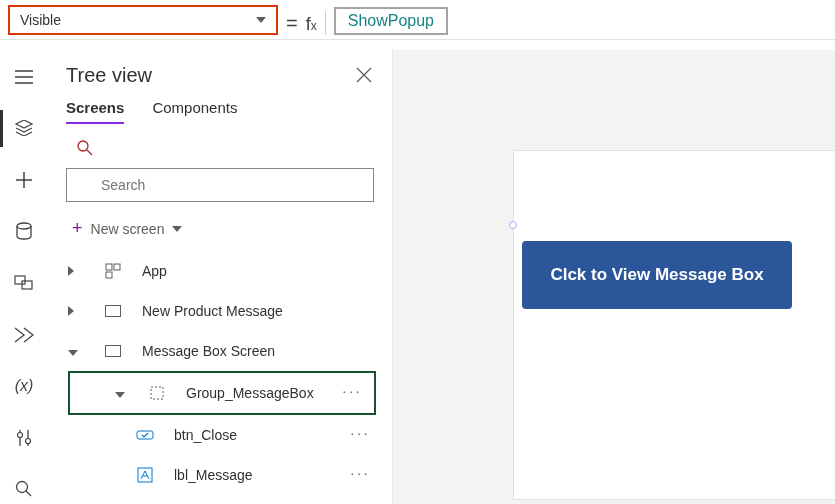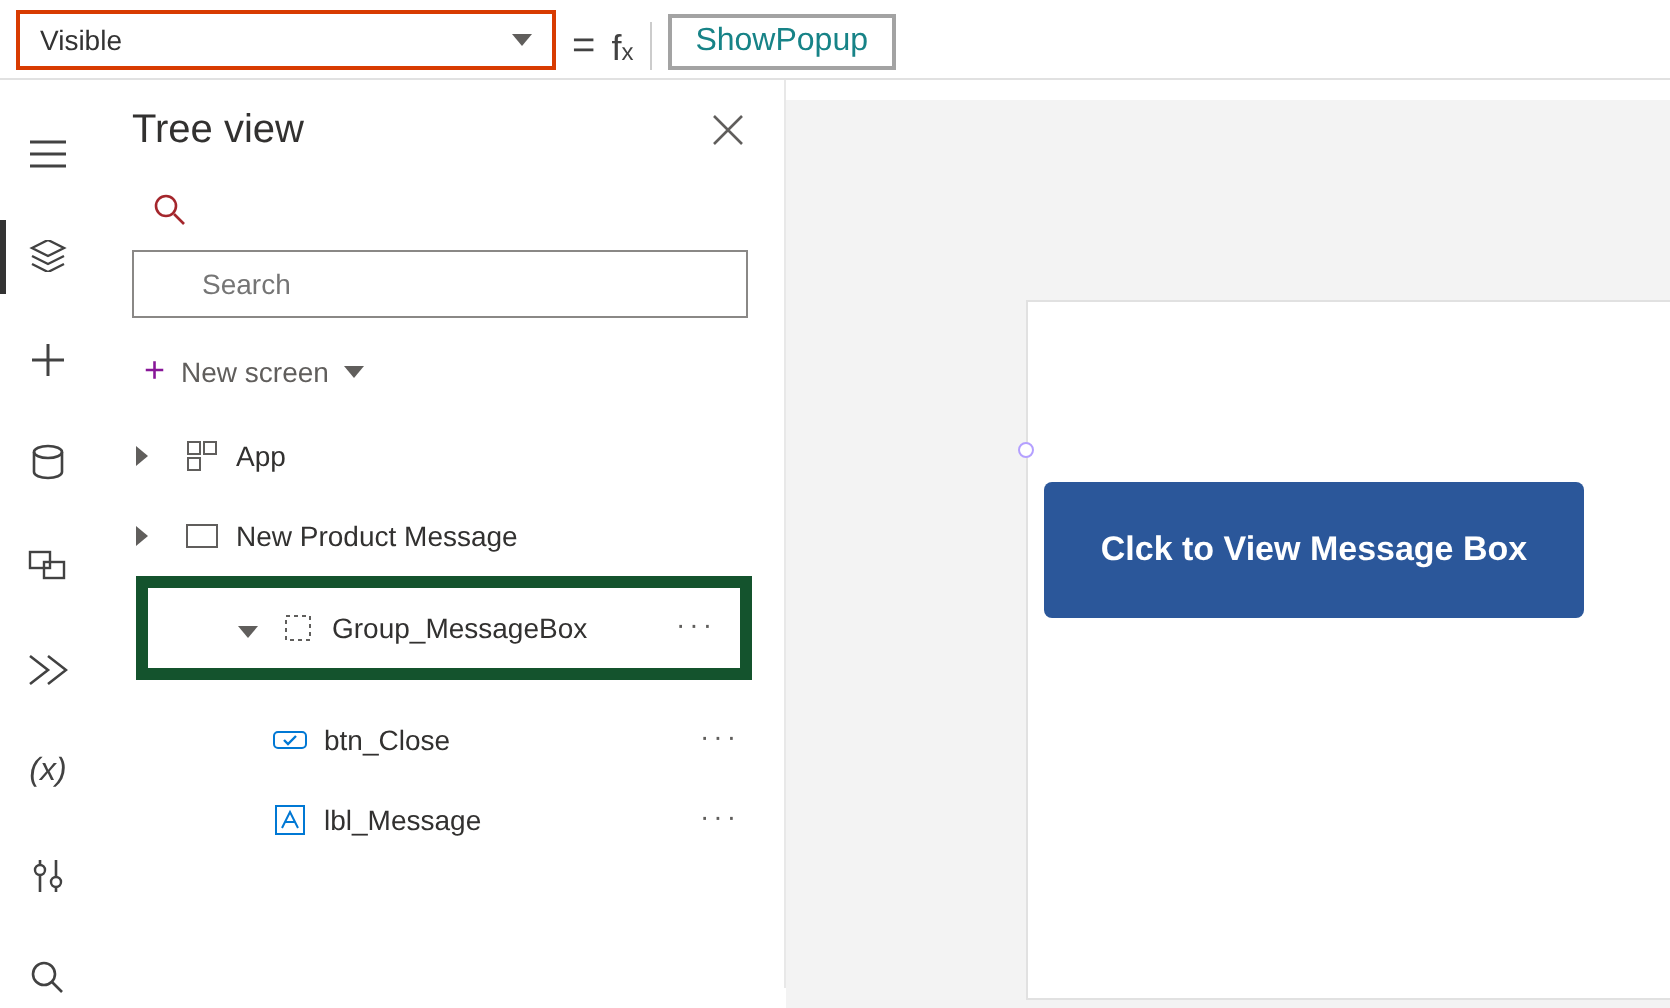--- a/index.html
+++ b/index.html
@@ -14,40 +14,40 @@
 .formula-box { border: 2px solid #a3a3a3; padding: 3px 12px; font-size: 16px; color: #178387; }
 
 
 .rail { position: absolute; top: 50px; left: 0; width: 48px; height: calc(100% - 50px); display: flex; flex-direction: column; align-items: center; padding-top: 12px; gap: 22px; }
 .rail-item { width: 48px; height: 32px; display: flex; align-items: center; justify-content: center; color: #424242; }
 .rail-item.active { position: relative; }
 .rail-item.active::before { content: ""; position: absolute; left: 0; top: -4px; bottom: -4px; width: 3px; background: #333; }
 .rail svg, .icon svg { display: block; }
 
 
-.tree-panel { position: absolute; top: 40px; left: 48px; width: 345px; background: #fff; border-right: 1px solid #e8e8e8; height: calc(100% - 50px); padding: 14px 10px 0 10px; }
+.tree-panel { position: absolute; top: 50px; left: 48px; width: 345px; background: #fff; border-right: 1px solid #e8e8e8; height: calc(100% - 50px); padding: 14px 10px 0 10px; }
 .tree-header { display: flex; align-items: center; justify-content: space-between; padding: 0 8px 12px 8px; }
 .tree-title { font-size: 20px; color: #323130; }
 .tree-close { width: 18px; height: 18px; color: #605e5c; cursor: pointer; }
 .tab-row { display: flex; gap: 28px; padding: 0 8px 8px 8px; font-size: 15px; }
 .tab { padding-bottom: 6px; color: #323130; cursor: pointer; }
 .tab.active { font-weight: 600; border-bottom: 2px solid #8a2be2; }
 .search-wrap { padding: 0 8px 12px 8px; }
 .search-input { width: 100%; height: 34px; border: 1px solid #8a8886; padding: 0 10px 0 34px; font-size: 14px; color: #605e5c; background: #fff; margin-top: 36px; }
 .search-wrap { position: relative; }
 .search-icon { position: absolute; left: 18px; top: 7px; color: #a4262c; }
 .new-screen { display: flex; align-items: center; gap: 8px; padding: 4px 10px 12px 14px; color: #605e5c; font-size: 14px; }
 .plus-purple { color: #881798; font-size: 18px; }
 
 .tree-list { font-size: 14px; color: #323130; }
-.tree-row { display: flex; align-items: center; height: 40px; padding-left: 10px; gap: 8px; position: relative; }
+.tree-row { display: flex; align-items: center; height: 40px; padding-left: 10px; gap: 20px; position: relative; }
 .tree-row .chev { width: 16px; color: #605e5c; }
 .tree-row .icon { width: 18px; display: inline-flex; justify-content: center; }
 .more { position: absolute; right: 12px; top: 10px; color: #605e5c; letter-spacing: 2px; cursor: pointer; }.indent-3{padding-left:78px}
-.selected-box { border: 6px solid #14532d; margin: 0 6px 10px 10px; text-align: center; }
+.selected-box { border: 2px solid #14532d; margin: 0 6px 0 10px; text-align: center; }
 .selected-box .tree-row { padding-left: 42px; }
 
 
 .canvas { position: absolute; top: 50px; left: 393px; right: 0; bottom: 0; background: #f3f3f3; }
 .canvas-inner { position: absolute; top: 100px; left: 120px; width: 480px; height: 350px; background: #fff; border: 1px solid #e1e1e1; }
 .handle { position: absolute; width: 8px; height: 8px; border: 1px solid #b4a0ff; background: #fff; border-radius: 50%; }
 .h-left{left:-5px;top:70px}
 .big-btn { position: absolute; left: 8px; top: 90px; width: 270px; height: 68px; background: #2b579a; color: #fff; font-weight: 700; font-size: 17px; display: flex; align-items: center; justify-content: center; border-radius: 4px; cursor: pointer; }
 
 .chevron-down{display:inline-block;width:0;height:0;border-left:5px solid transparent;border-right:5px solid transparent;border-top:6px solid #605e5c}
@@ -118,20 +118,24 @@
     </div>
 </div>
 
 <div class="tree-panel">
   <div class="tree-header">
     <div class="tree-title">Tree view</div>
     <div class="tree-close"><svg width="16" height="16">
           <path d="M1 1l14 14M15 1L1 15" stroke="#605e5c" stroke-width="1.3"></path>
         </svg></div>
   </div>
+  <div class="tab-row">
+    <div class="tab active">Screens</div>
+    <div class="tab">Components</div>
+  </div>
   <div class="search-wrap">
     <span class="search-icon"><svg width="18" height="18">
           <circle cx="7" cy="7" r="5" fill="none" stroke="#a4262c" stroke-width="1.3"></circle>
           <path d="M11 11l5 5" stroke="#a4262c" stroke-width="1.3"></path>
         </svg></span>
     <input class="search-input" placeholder="Search" style="">
   </div>
   <div class="new-screen">
     <span class="plus-purple">+</span>
     <span>New screen</span>
@@ -151,20 +155,29 @@
       <span>App</span>
     </div>
     <div class="tree-row">
       <span class="chev"><span class="chevron-right"></span></span>
       <span class="icon">
           <svg width="16" height="12">
             <rect x="0.5" y="0.5" width="15" height="11" fill="none" stroke="#605e5c"></rect>
           </svg>
         </span>
       <span>New Product Message</span>
+    </div>
+    <div class="tree-row">
+      <span class="chev"><span class="chevron-down"></span></span>
+      <span class="icon">
+          <svg width="16" height="12">
+            <rect x="0.5" y="0.5" width="15" height="11" fill="none" stroke="#605e5c"></rect>
+          </svg>
+        </span>
+      <span>Message Box Screen</span>
     </div>
     <div class="selected-box">
       <div class="tree-row">
         <span class="chev"><span class="chevron-down"></span></span>
         <span class="icon">
             <svg width="16" height="16">
               <rect x="2" y="2" width="12" height="12" fill="none" stroke="#605e5c" stroke-dasharray="2 2"></rect>
             </svg>
           </span>
         <span>Group_MessageBox</span>

